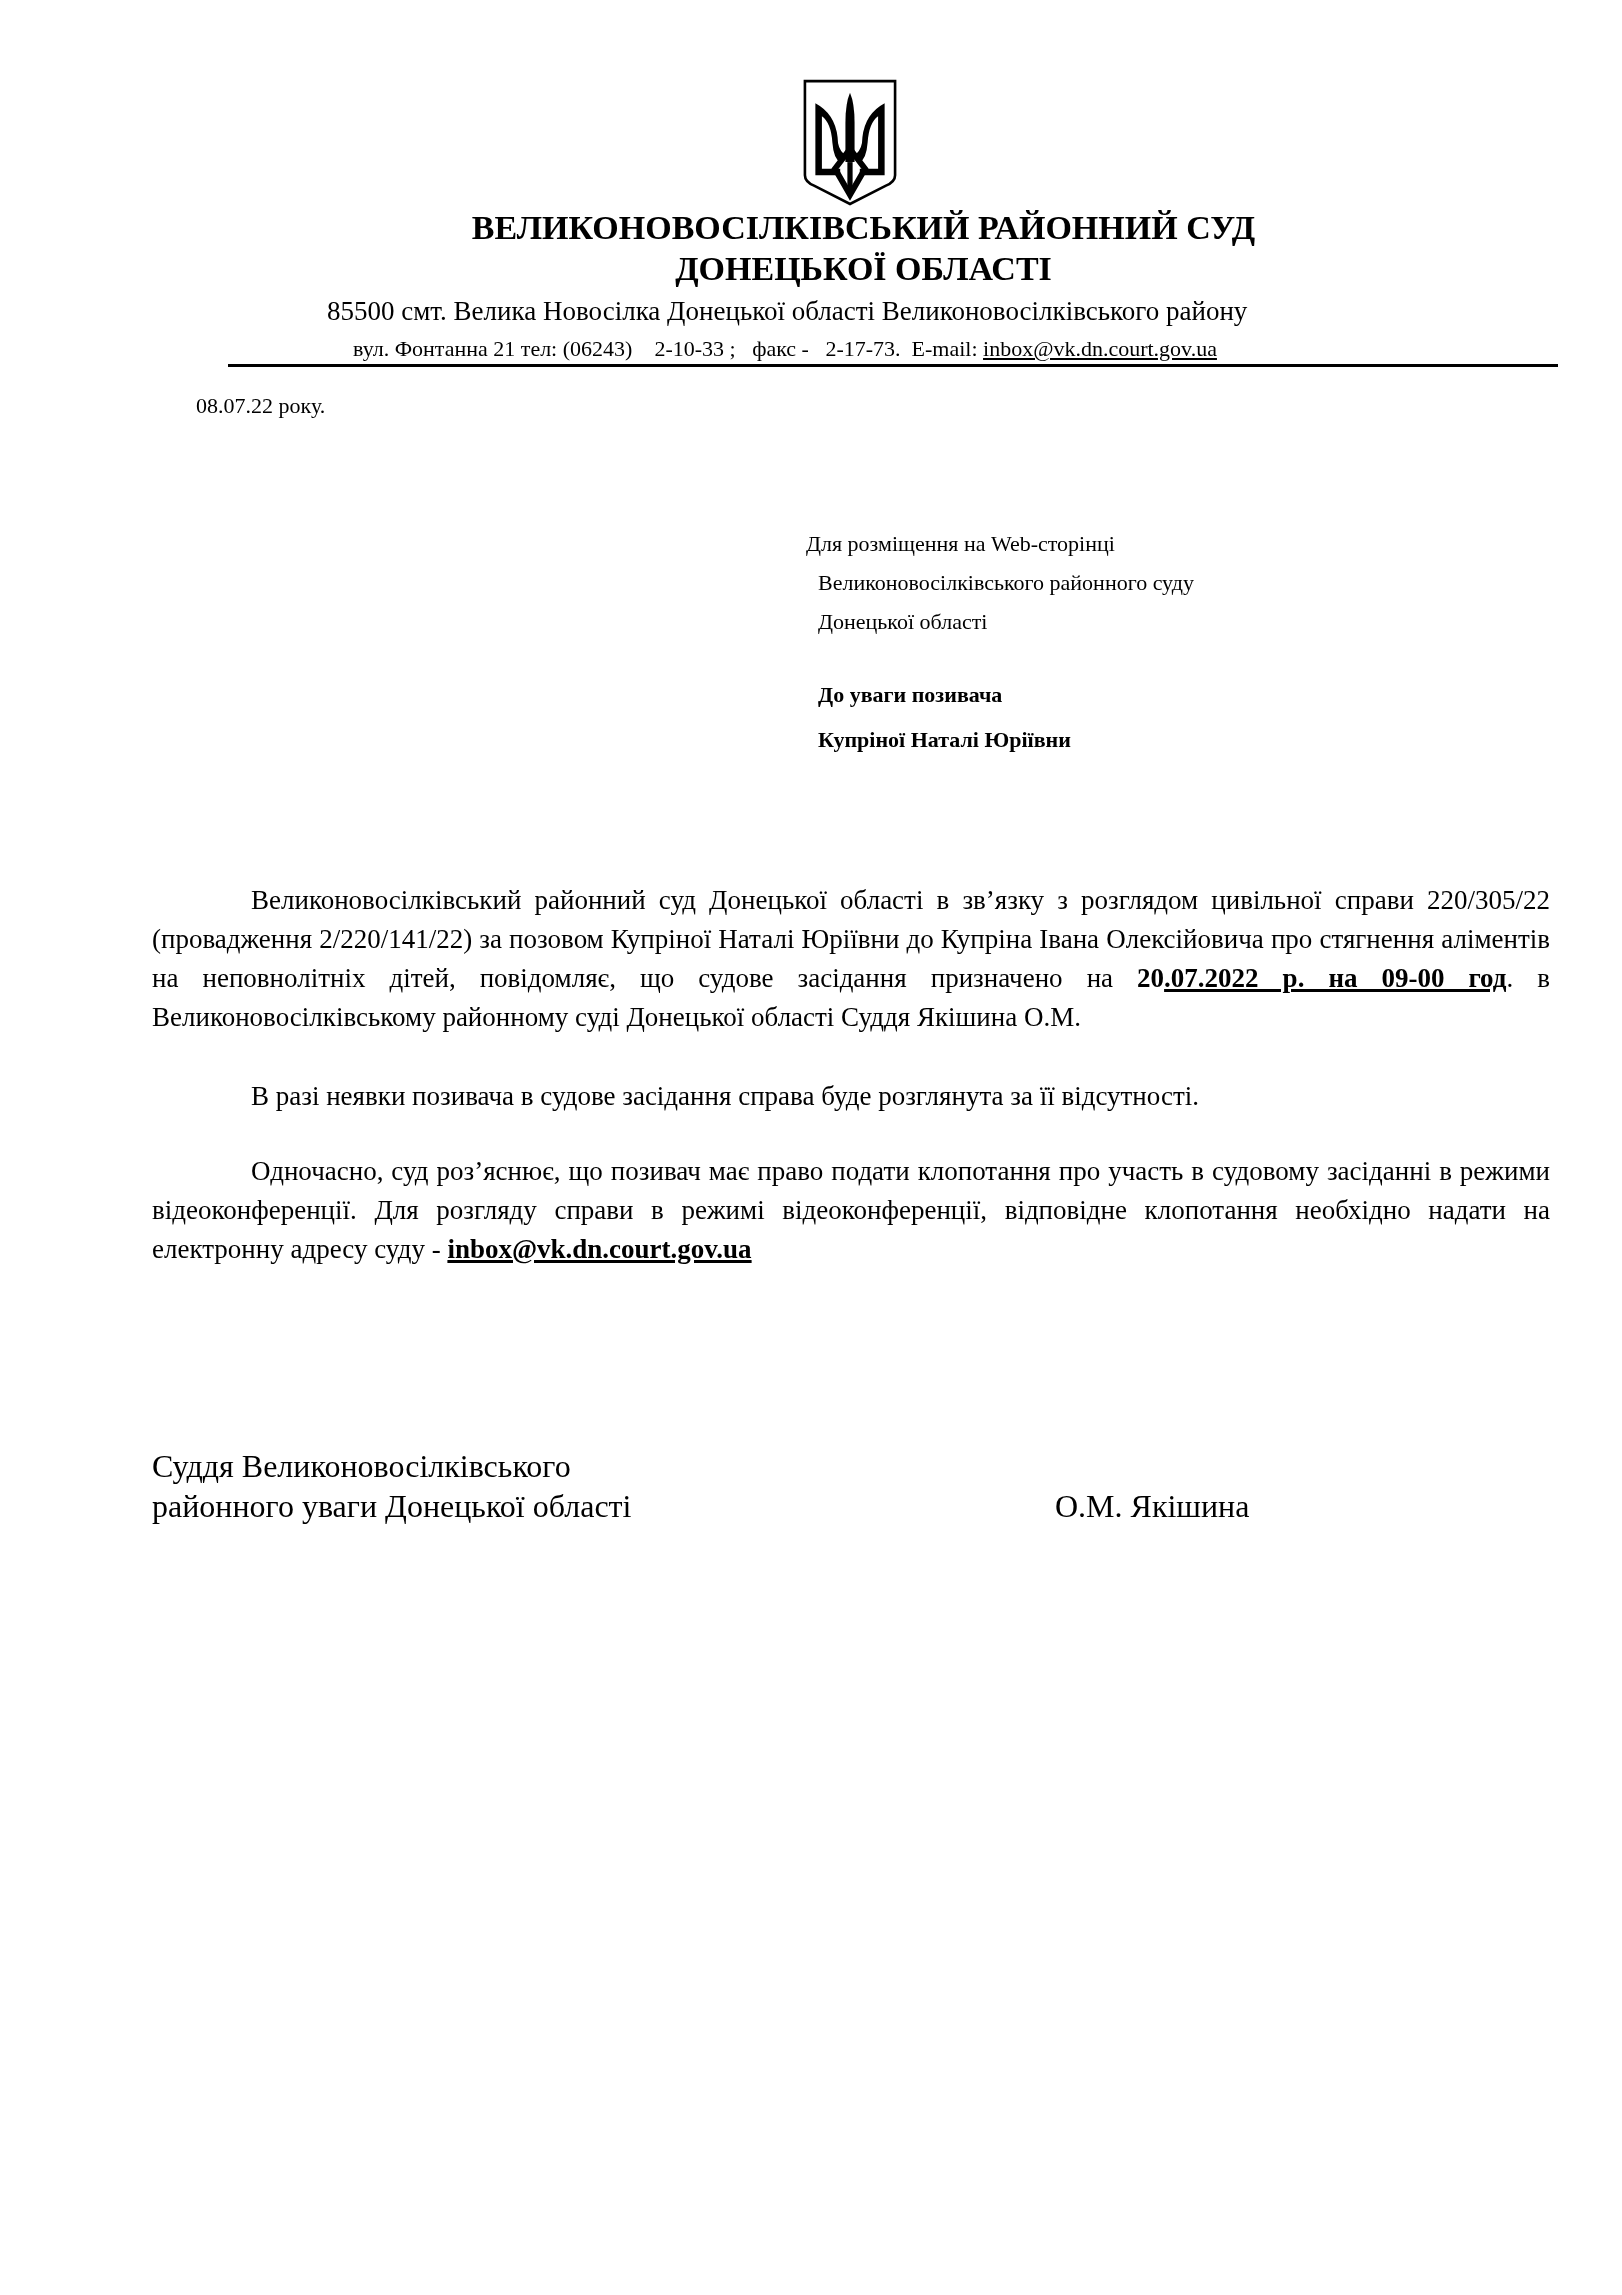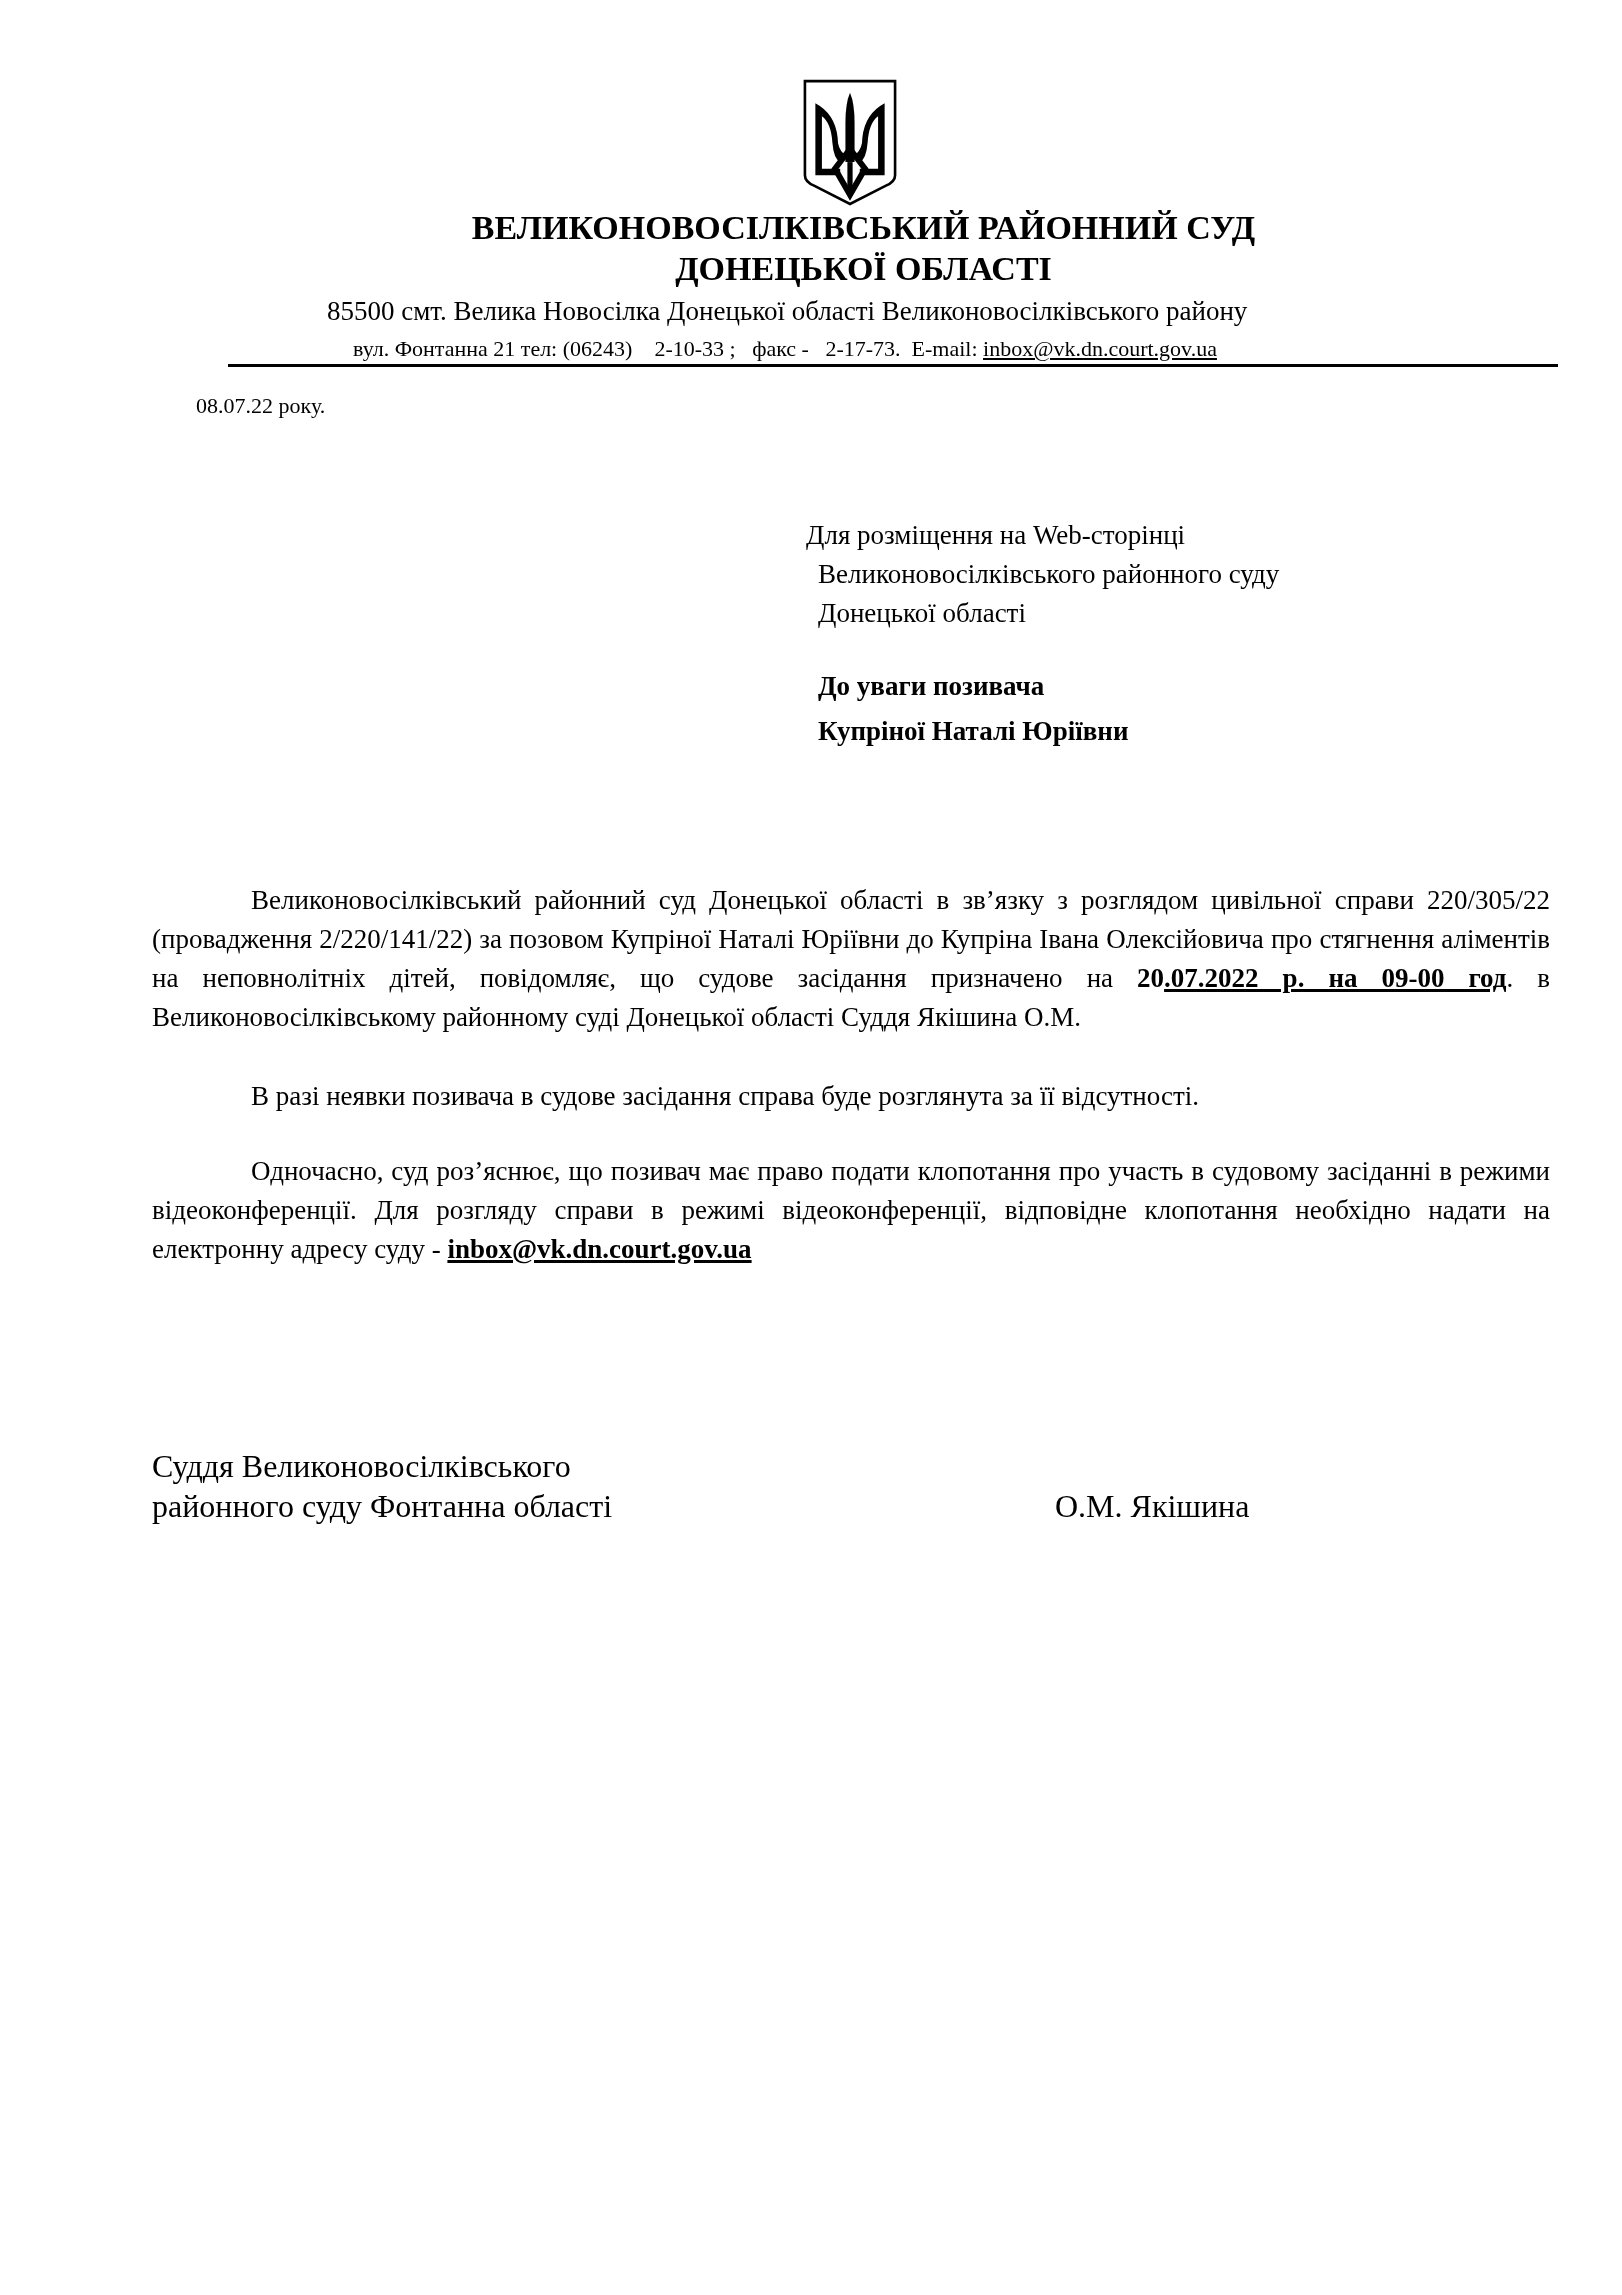--- a/index.html
+++ b/index.html
@@ -67,23 +67,24 @@
     .date-line {
       top: 390px;
       left: 196px;
       font-size: 22px;
       line-height: 31px;
     }
 
     
     .recipient {
       left: 809px;
-      font-size: 27px;
+      font-size: 22px;
       line-height: 39px;
       white-space: nowrap;
+      margin-top: 8px;
     }
     .recipient.r1 { top: 516px; left: 806px; }
     .recipient.r2 { top: 555px; left: 818px; }
     .recipient.r3 { top: 594px; left: 818px; }
     .recipient.bold { font-weight: bold; }
     .recipient.r4 { top: 667px; left: 818px; }
     .recipient.r5 { top: 712px; left: 818px; }
 
     
     .body-text {
@@ -150,15 +151,15 @@
 <div class="abs recipient bold r4">До уваги позивача</div>
 <div class="abs recipient bold r5">Купріної Наталі Юріївни</div>
 
 <div class="abs body-text p1"><span>Великоновосілківський районний суд Донецької області в зв’язку з розглядом цивільної справи 220/305/22 (провадження 2/220/141/22) за позовом Купріної Наталі Юріївни до Купріна Івана Олексійовича про стягнення аліментів на неповнолітніх дітей, повідомляє, що судове засідання призначено на </span><span class="hl-date">20</span><span class="hl">.07.2022   р. на 09-00 год</span><span>. в Великоновосілківському районному суді Донецької області Суддя Якішина О.М.</span></div>
 
 <div class="abs body-text p2">В разі неявки позивача в судове засідання справа буде розглянута за її відсутності.</div>
 
 <div class="abs body-text p3"><span>Одночасно, суд роз’яснює, що позивач має право подати клопотання про участь в судовому засіданні в режими відеоконференції. Для розгляду справи в режимі відеоконференції, відповідне клопотання необхідно надати на електронну адресу суду - </span><span class="email-bold">inbox@vk.dn.court.gov.ua</span></div>
 
 <div class="abs sig s1">Суддя Великоновосілківського</div>
-<div class="abs sig s2">районного суду Фонтанна області</div>
+<div class="abs sig s2">районного уваги Донецької області</div>
 <div class="abs sig s3">О.М. Якішина</div>
 
 
 </body></html>

